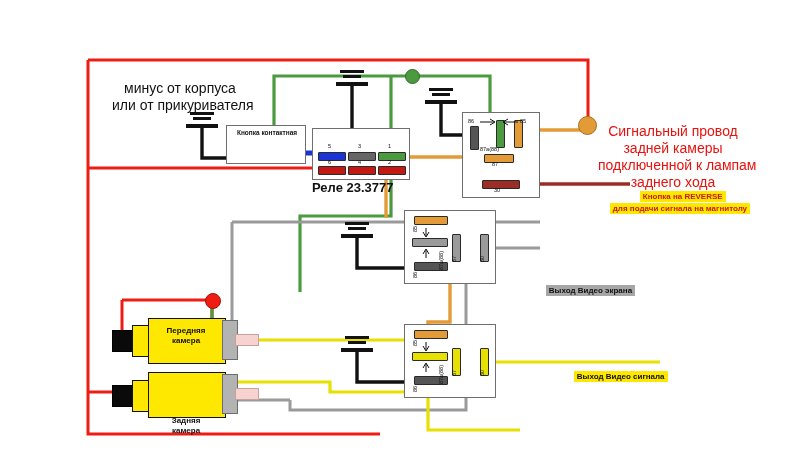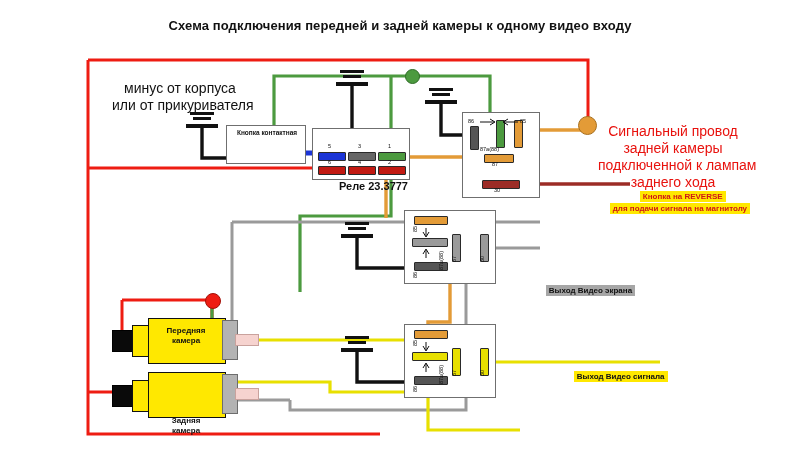--- a/index.html
+++ b/index.html
@@ -21,22 +21,22 @@
   .t-red{color:#e8120e;margin-top:46px;}
 
   
   .hl{font-size:8px;font-weight:bold;padding:1px 3px;}
   .hl-yellow{background:#ffe800;color:#111;}
   .hl-gray{background:#a6a6a6;color:#111;}
   .hl-yellow-red{background:#ffe800;color:#cf1616;}
 
   
   .relay{position:absolute;background:#fff;border:1px solid #6f6f6f;}
-  .relay-name{position:absolute;font-size:11px;font-weight:bold;color:#111;
-              text-align:right;white-space:nowrap;}
+  .relay-name{position:absolute;font-size:13px;font-weight:bold;color:#111;
+              text-align:left;white-space:nowrap;}
   .pin-lbl{position:absolute;font-size:5.5px;color:#111;white-space:nowrap;
            font-family:"Liberation Sans",sans-serif;}
   .pin-lbl.vert{transform:rotate(-90deg);transform-origin:left top;}
 
   
   .blade{position:absolute;border:1px solid #2a2a2a;border-radius:1px;}
 
   
   .gnd{position:absolute;}
   .gnd i{position:absolute;background:#111;display:block;}
@@ -54,21 +54,20 @@
   .node{position:absolute;border-radius:50%;}
 
   svg.ov{position:absolute;left:0;top:0;width:800px;height:450px;
          pointer-events:none;}
 </style>
 </head>
 <body>
 
 <div id="stage">
 
-  <div class="title">Схема подключения передней и задней камеры к одному видео входу</div>
 
   <svg class="ov" viewBox="0 0 800 450">
 
     <polyline fill="none" stroke="#ee1c12" stroke-width="3" points="88,60 588,60 588,124"></polyline>
     <polyline fill="none" stroke="#ee1c12" stroke-width="3" points="88,60 88,434 380,434"></polyline>
 
     <polyline fill="none" stroke="#ee1c12" stroke-width="3" points="88,168 330,168"></polyline>
 
     <polyline fill="none" stroke="#ee1c12" stroke-width="3" points="122,300 212,300 212,326"></polyline>
     <polyline fill="none" stroke="#ee1c12" stroke-width="3" points="122,300 122,336"></polyline>

